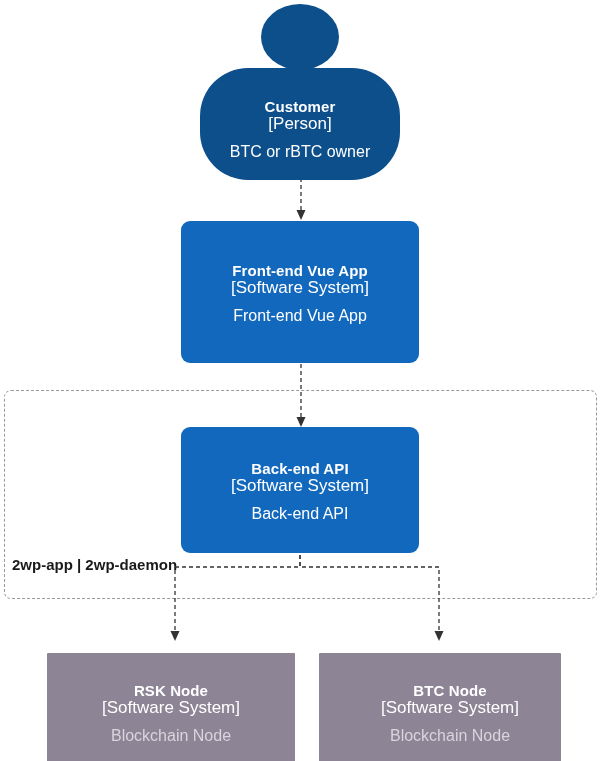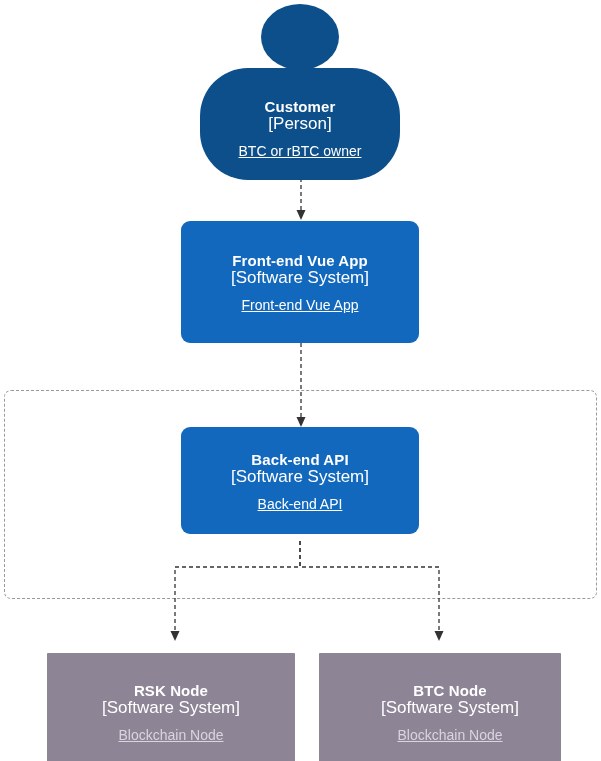--- a/index.html
+++ b/index.html
@@ -32,24 +32,23 @@
     font-size: 15px;
     line-height: 18px;
     letter-spacing: 0.1px;
   }
   .node .subtitle {
     font-size: 17px;
     line-height: 14px;
     margin-top: 1px;
   }
   .node .desc {
-    font-size: 14px;
+    font-size: 16px;
     line-height: 13px;
     margin-top: 14px;
-    text-decoration: underline;
   }
 
   
   .person-head {
     position: absolute;
     border-radius: 50%;
     background: #0d4f8b;
   }
   .person-body {
     position: absolute;
@@ -101,20 +100,21 @@
     overflow: visible;
   }
 </style>
 </head>
 <body>
 
 <div id="canvas">
 
   <div class="boundary" style="left:4px; top:390px; width:593px; height:209px;"></div>
   <div class="boundary-label" style="left:12px; top:556px; width:300px;">
+    <div class="bt">2wp-app | 2wp-daemon</div>
   </div>
 
   <div class="conn" style="left:290px; top:178px; width:22px; height:44px;">
     <svg width="22" height="44" viewBox="0 0 22 44">
       <path d="M11 0 L11 34" stroke="#333333" stroke-width="1.3" fill="none" stroke-dasharray="4,3"></path>
       <path d="M11 42 L6.5 32 L15.5 32 Z" fill="#333333"></path>
     </svg>
   </div>
 
   <div class="conn" style="left:290px; top:343px; width:22px; height:86px;">
@@ -141,27 +141,27 @@
   <div>
     <div class="person-head" style="left:261px; top:4px; width:78px; height:66px;"></div>
     <div class="person-body" style="left:200px; top:68px; width:200px; height:112px;"></div>
     <div class="node" style="left:200px; top:78px; width:200px; height:100px;">
       <div class="title">Customer</div>
       <div class="subtitle">[Person]</div>
       <div class="desc">BTC or rBTC owner</div>
     </div>
   </div>
 
-  <div class="node system-box" style="left:181px; top:221px; width:238px; height:122px;">
+  <div class="node system-box" style="left:181px; top:221px; width:238px; height:142px;">
     <div class="title">Front-end Vue App</div>
     <div class="subtitle">[Software System]</div>
     <div class="desc">Front-end Vue App</div>
   </div>
 
-  <div class="node system-box" style="left:181px; top:427px; width:238px; height:107px;">
+  <div class="node system-box" style="left:181px; top:427px; width:238px; height:126px;">
     <div class="title">Back-end API</div>
     <div class="subtitle">[Software System]</div>
     <div class="desc">Back-end API</div>
   </div>
 
   <div class="node ext-box" style="left:47px; top:641px; width:248px; height:118px;">
     <div class="title">RSK Node</div>
     <div class="subtitle">[Software System]</div>
     <div class="desc">Blockchain Node</div>
   </div>

